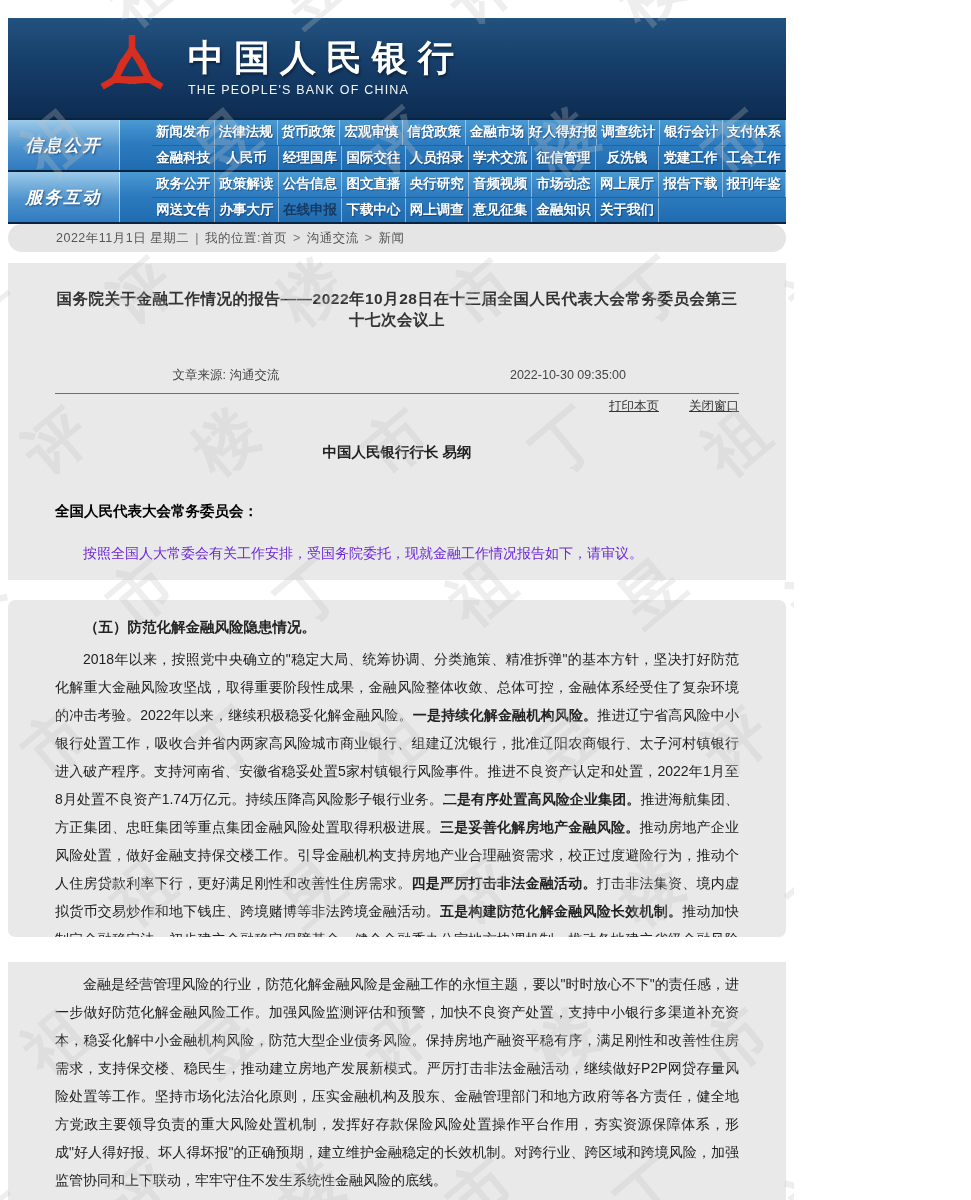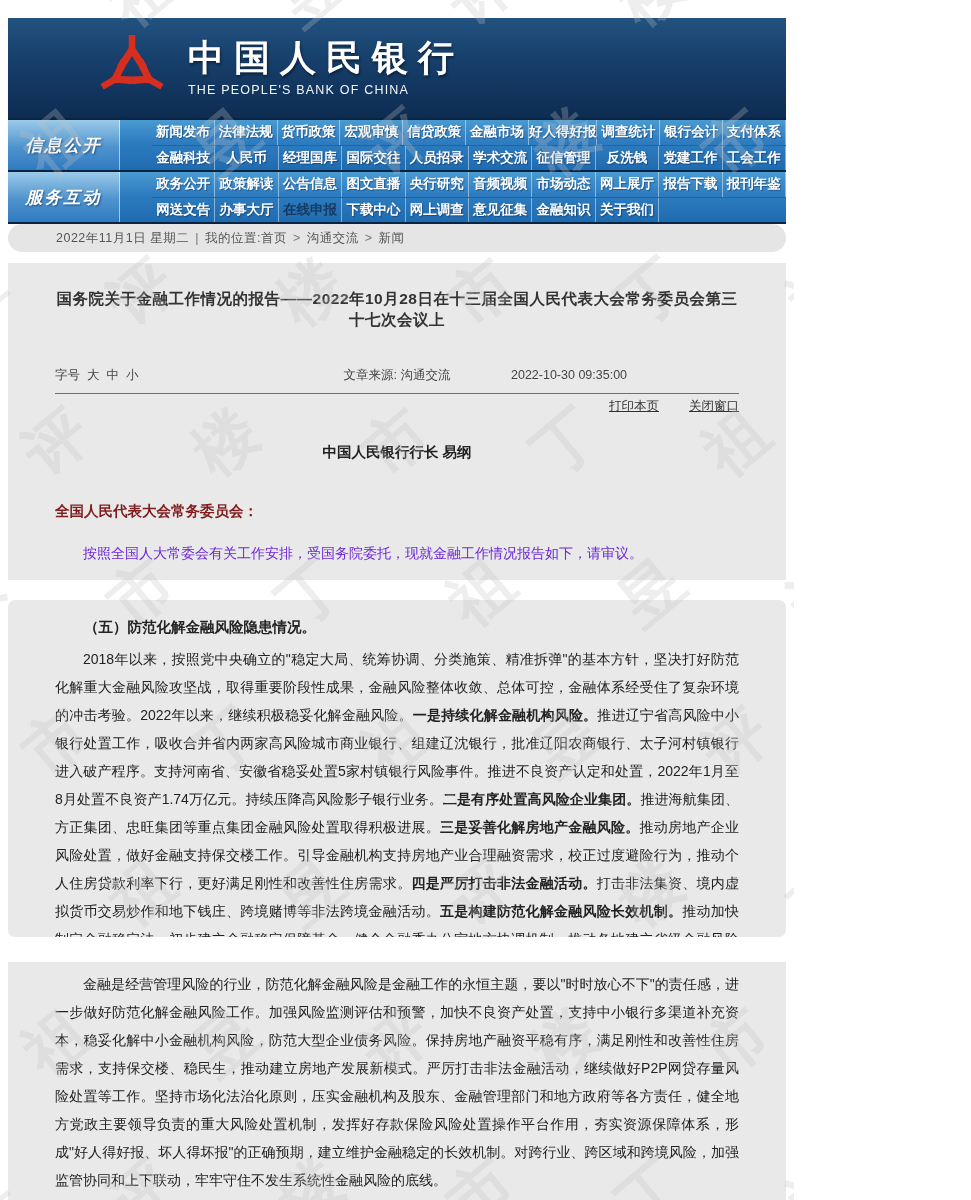--- a/index.html
+++ b/index.html
@@ -84,30 +84,30 @@
   .article-title {
     padding-top:26px; text-align:center;
     font-size:15.5px; font-weight:bold; color:#333; letter-spacing:.5px;
   }
   .meta-row {
     display:flex; margin-top:36px; font-size:12.5px; color:#444;
     padding-bottom:9px; border-bottom:1px solid #6e6e6e; align-items:baseline;
   }
   .meta-col { flex:1; }
   .meta-center { text-align:center; }
-  .meta-right { text-align:left; }
+  .meta-right { text-align:center; }
   .fs-opt { margin-left:7px; cursor:pointer; }
   .actions-row {
     display:flex; justify-content:flex-end; gap:30px;
     margin-top:4px; font-size:12.5px;
   }
   .action-link { text-decoration:underline; color:#333; cursor:pointer; }
 
   .byline { text-align:center; font-weight:bold; font-size:14.5px; margin-top:28px; color:#222; }
-  .salutation { font-weight:bold; font-size:14.5px; margin-top:40px; color:#7f1d1d; }
+  .salutation { font-weight:bold; font-size:14.5px; margin-top:40px; color:#000000; }
   .intro { font-size:14px; margin-top:18px; text-indent:2em; color:#6d28d9; line-height:28px; }
 
   .sec-heading { font-weight:bold; font-size:14.5px; padding-top:18px; text-indent:2em; color:#222; }
   .body-para {
     font-size:14px; line-height:28px; margin-top:8px;
     text-align:justify; text-indent:2em; color:#222;
   }
   .body-para b { font-weight:bold; }
   .sub-heading { font-weight:bold; font-size:14.5px; margin-top:8px; text-indent:2em; color:#222; }
 
@@ -208,23 +208,20 @@
     <span class="bc-bar">|</span>
     <span>我的位置:</span>
     <span><span class="bc-link">首页</span><span class="bc-sep">&gt;</span><span class="bc-link">沟通交流</span><span class="bc-sep">&gt;</span><span class="bc-link">新闻</span></span>
   </div>
 
   <div class="gap g1"></div>
 
   <div class="block block-1">
     <div class="article-title">国务院关于金融工作情况的报告——2022年10月28日在十三届全国人民代表大会常务委员会第三十七次会议上</div>
     <div class="meta-row">
-      <div class="meta-col">
-        <span>字号</span><span><span class="fs-opt">大</span><span class="fs-opt">中</span><span class="fs-opt">小</span></span>
-      </div>
       <div class="meta-col meta-center">文章来源: 沟通交流</div>
       <div class="meta-col meta-right">2022-10-30 09:35:00</div>
     </div>
     <div class="actions-row">
       <span class="action-link">打印本页</span>
       <span class="action-link">关闭窗口</span>
     </div>
     <div class="byline">中国人民银行行长 易纲</div>
     <div class="salutation">全国人民代表大会常务委员会：</div>
     <div class="intro">按照全国人大常委会有关工作安排，受国务院委托，现就金融工作情况报告如下，请审议。</div>

